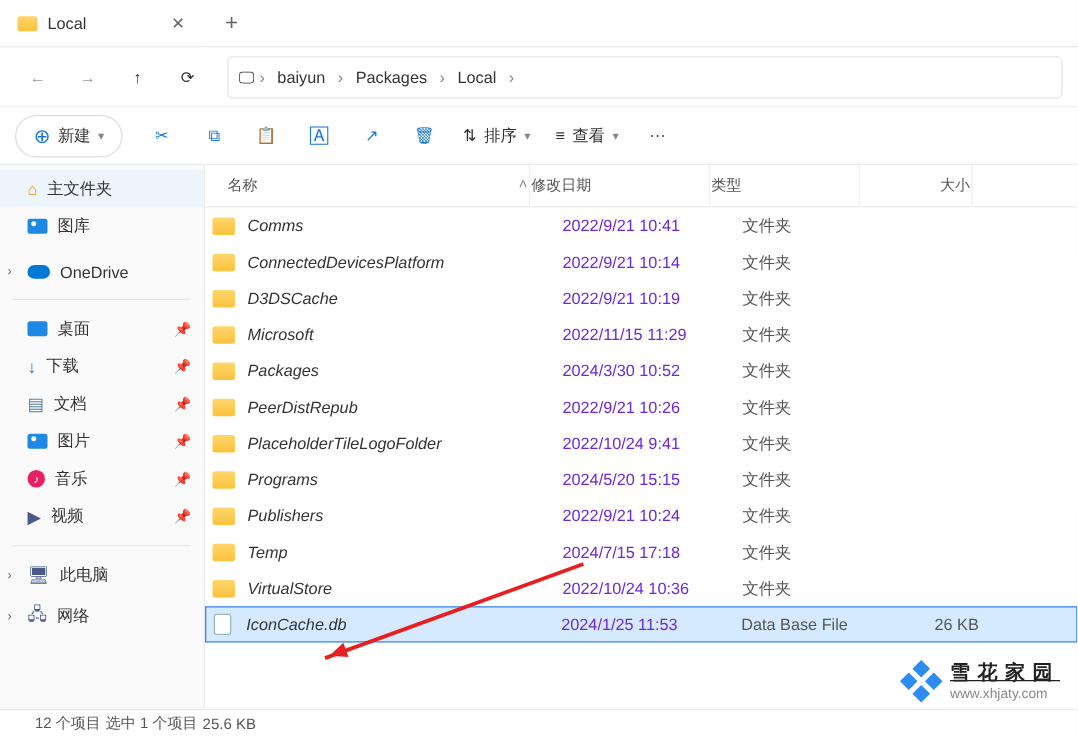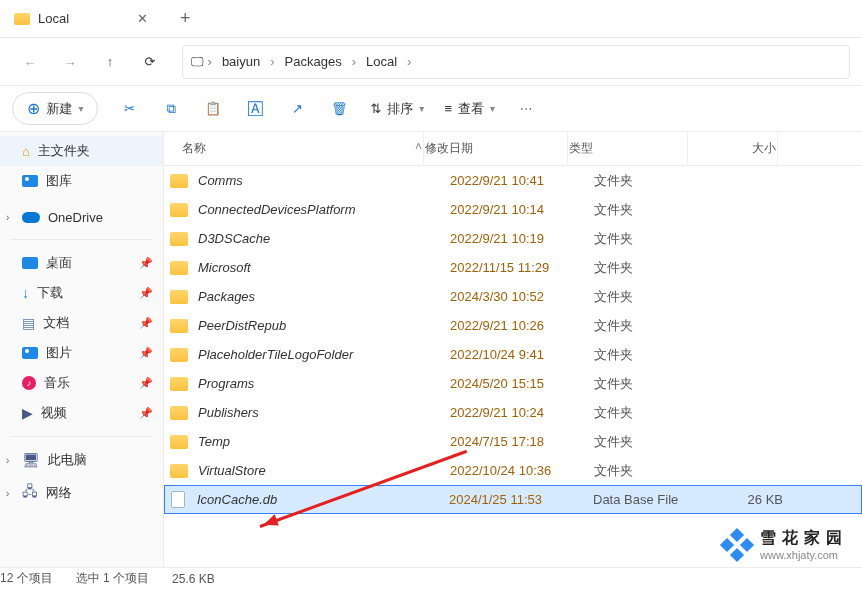--- a/index.html
+++ b/index.html
@@ -49,38 +49,38 @@
 .col-name { width: 260px; padding-left: 18px !important; }
 .col-date { width: 144px; }
 .col-type { width: 120px; }
 .col-size { width: 90px; text-align: right; }
 .fl-row { display: flex; align-items: center; height: 29px; padding-left: 6px; cursor: pointer; }
 .fl-row.selected { background: #d6eaff; border: 1px solid #3b82f6; }
 .fl-row .folder-ic { width: 18px; height: 14px; background: linear-gradient(#ffd66b,#fac23e); border-radius: 2px; margin-right: 10px; }
 .fl-row .file-ic { width: 14px; height: 17px; border: 1px solid #9bb; border-radius: 2px; margin-right: 12px; background:#fff; }
 .fl-row > span { font-size: 13px; }
 .fl-row .c-name { width: 252px; font-style: italic; }
-.fl-row .c-date { width: 144px; color: #a16207; }
+.fl-row .c-date { width: 144px; color: #6d28d9; }
 .fl-row .c-type { width: 120px; color: #555; }
 .fl-row .c-size { width: 90px; text-align: right; padding-right: 20px; color: #555; }
 
-.statusbar { height: 22px; background: #fff; border-top: 1px solid #ececec; display: flex; align-items: center; padding: 0 0; font-size: 12px; color: #555; gap: 23px; }
+.statusbar { height: 22px; background: #fff; border-top: 1px solid #ececec; display: flex; align-items: center; padding: 0 28px; font-size: 12px; color: #555; gap: 4px; }
 
 .arrow { position: absolute; width: 220px; height: 3px; background: #e62020; transform: rotate(-20deg); transform-origin: left center; top: 525px; left: 260px; pointer-events: none; }
 .arrow::before { content: ""; position: absolute; left: -2px; top: -5px; border: 6px solid transparent; border-right: 14px solid #e62020; }
 
 .watermark { position: absolute; right: 14px; bottom: 28px; display: flex; align-items: center; gap: 8px; pointer-events: none; }
 .wm-logo { width: 30px; height: 30px; position: relative; }
 .wm-logo span{position:absolute;width:10px;height:10px;background:#2d8cf0;transform:rotate(45deg);}
 .wm-logo span:nth-child(1){top:0;left:10px;}
 .wm-logo span:nth-child(2){top:10px;left:0;}
 .wm-logo span:nth-child(3){top:10px;left:20px;}
 .wm-logo span:nth-child(4){top:20px;left:10px;}
 .wm-text { text-align: left; }
-.wm-text .t1 { font-size: 16px; font-weight: 600; letter-spacing: 6px; color: #222; }
+.wm-text .t1 { font-size: 16px; font-weight: 600; letter-spacing: 6px; color: #222; text-decoration: underline; }
 .wm-text .t2 { font-size: 11px; color: #888; }
 </style>
 </head>
 <body>
 
 <div class="titlebar">
   <div class="tab">
     <span class="folder-ic"></span>
     <span>Local</span>
     <span class="close">✕</span>

